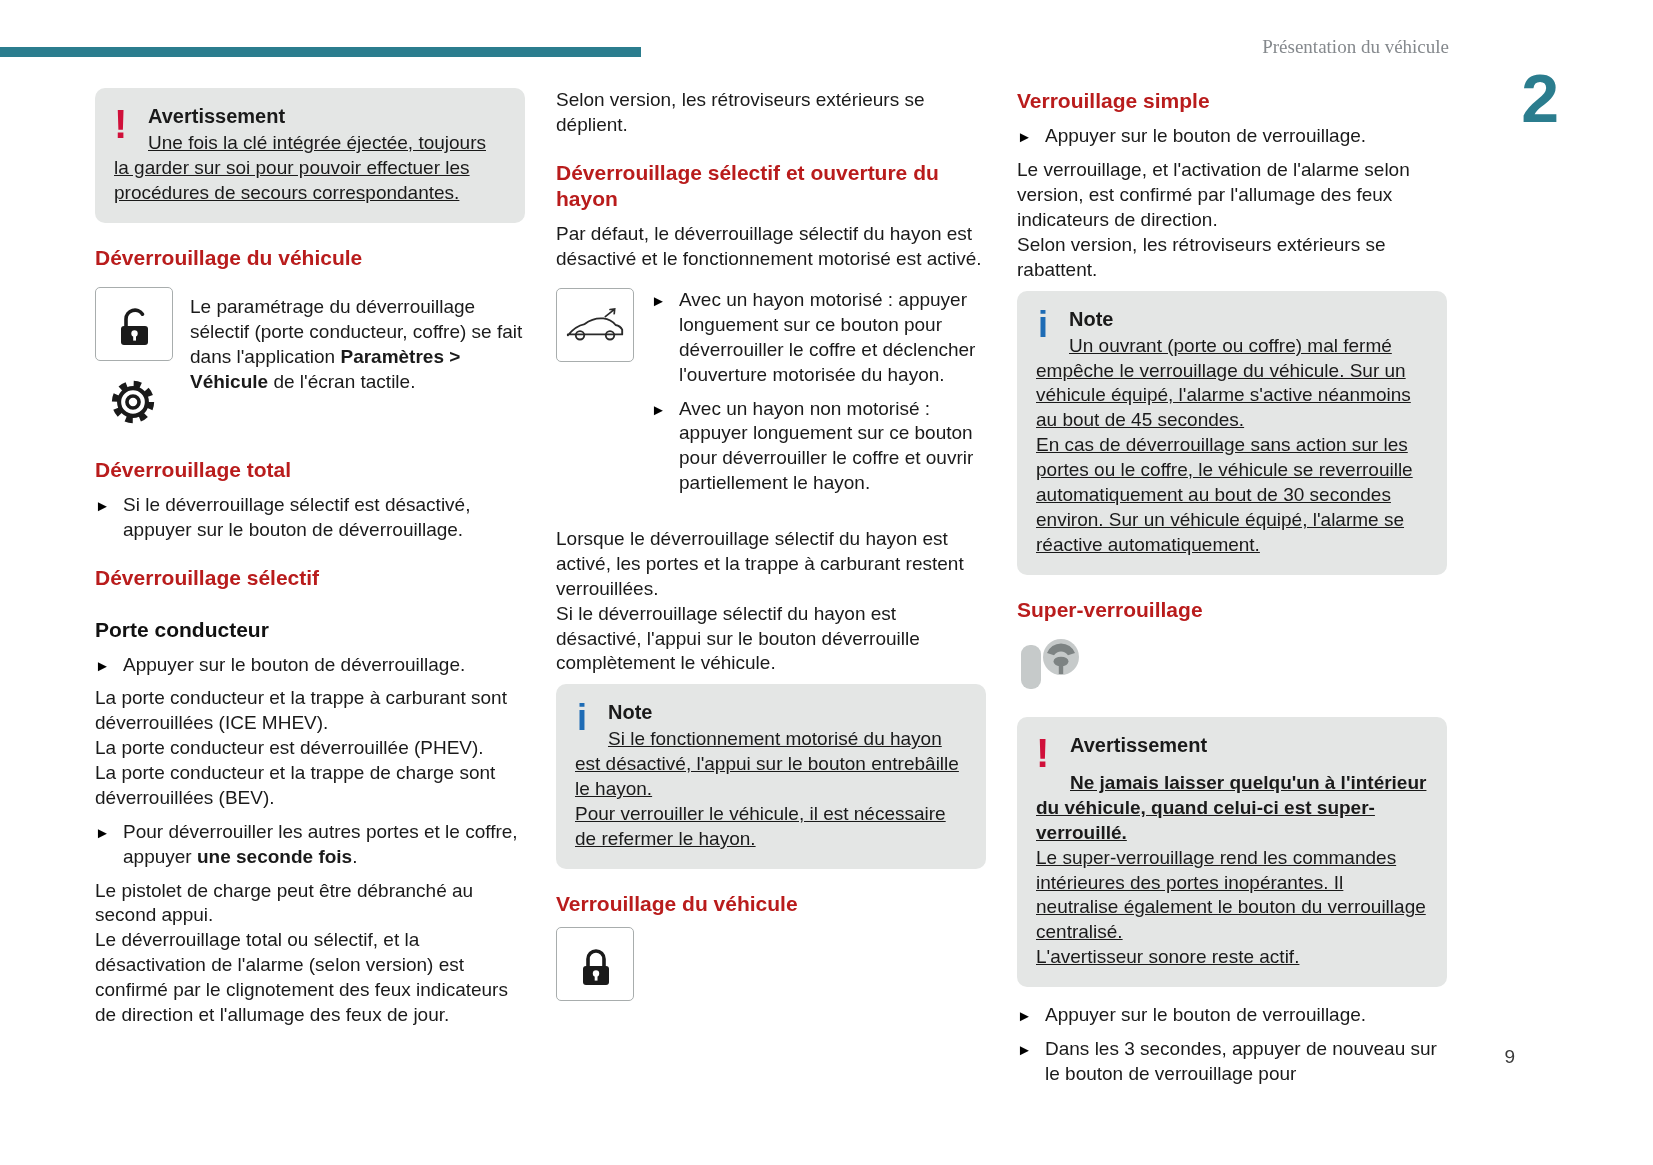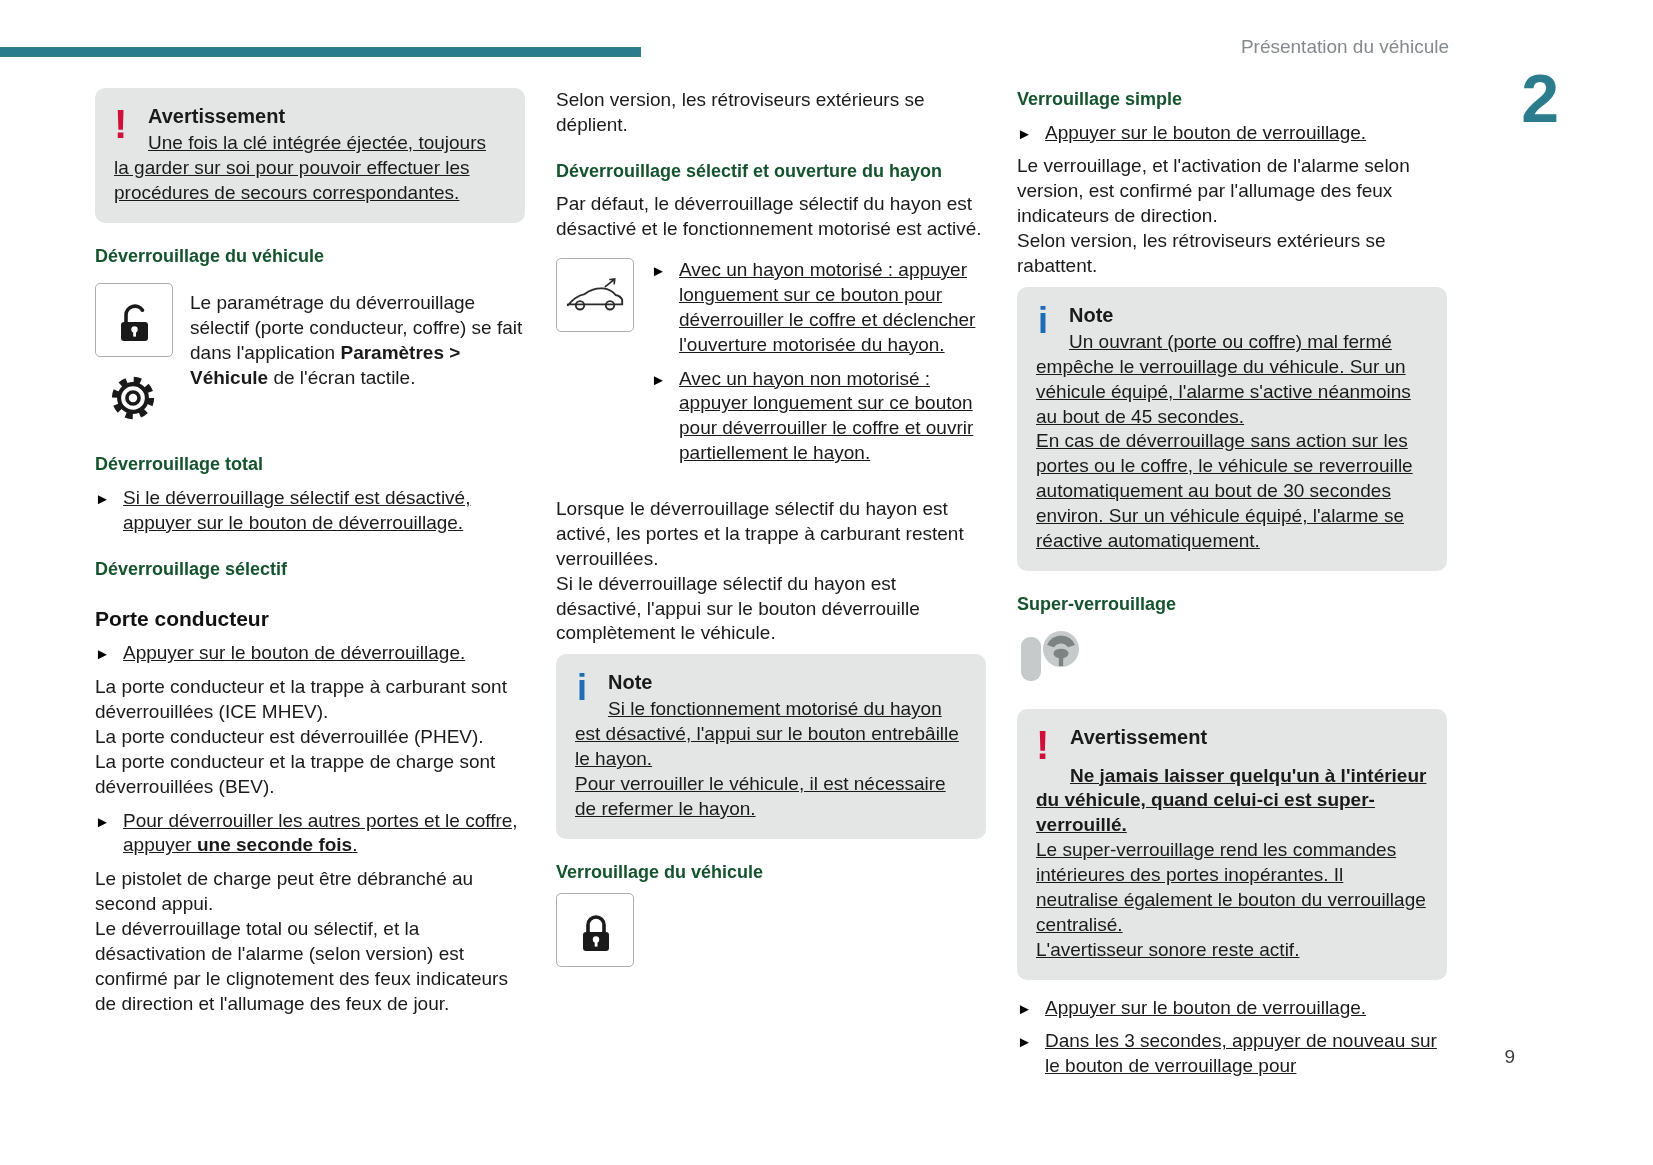--- a/index.html
+++ b/index.html
@@ -3,38 +3,38 @@
 <meta charset="utf-8">
 <style>
   :root{
     --accent:#2b7d8e; --warning-red:#d0103a; --note-blue:#1e6cb5;
     --box-gray:#e4e6e5; --text:#1a1a1a; --header-gray:#85898d;
   }
   html,body{margin:0;padding:0;}
   body{font-family:"Liberation Sans",sans-serif;background:#fff;}
   #page{position:relative;width:1653px;height:1165px;background:#fff;overflow:hidden;color:var(--text);}
   .topbar{position:absolute;left:0;top:47px;width:641px;height:10px;background:var(--accent);}
-  .header-title{position:absolute;top:36px;right:204px;font-size:19px;color:var(--header-gray);}
+  .header-title{position:absolute;top:36px;right:204px;font-size:19px;color:var(--header-gray);font-family:Liberation Serif, serif;}
   .chapter-num{position:absolute;top:64px;right:94px;font-size:68px;line-height:1;font-weight:bold;color:var(--accent);}
   .page-number{position:absolute;top:1046px;right:138px;font-size:19px;color:#3a3a3a;}
   .columns{position:absolute;left:95px;top:88px;width:1352px;display:flex;gap:31px;}
   .col{width:430px;font-size:19px;line-height:1.31;}
   .col > :first-child{margin-top:0;}
-  h2.h{font-size:18px;line-height:1.25;margin:22px 0 10px;color:#14532d;}
+  h2.h{font-size:21px;line-height:1.25;margin:22px 0 10px;color:#b91c1c;}
   h3.sh{font-size:21px;line-height:1.25;margin:26px 0 8px;color:#111;}
   p.pt{margin:8px 0;white-space:pre-line;}
   .box{background:var(--box-gray);border-radius:10px;padding:15px 19px 17px;margin:2px 0 16px;overflow:hidden;}
   .box-title{font-weight:bold;font-size:20px;margin-bottom:2px;}
   .box-body{white-space:pre-line;text-decoration:underline;}
   .box-body.bold-para{font-weight:bold;margin-top:13px;}
   .warn-icon{float:left;width:24px;margin:1px 10px 2px 0;font-size:40px;line-height:40px;font-weight:800;color:var(--warning-red);}
   .note-icon{float:left;width:18px;margin:1px 13px 2px 2px;font-size:36px;line-height:36px;font-weight:800;color:var(--note-blue);}
   .bullet{display:flex;margin:9px 0;}
   .bullet .tri{flex:0 0 28px;font-size:15px;padding-top:3px;color:#000;}
-  .bullet .bt{flex:1;text-decoration:underline;}
+  .bullet .bt{flex:1;}
   .icon-text-row{display:flex;gap:17px;margin:16px 0 22px;align-items:flex-start;}
   .icon-box{flex:0 0 auto;width:76px;height:72px;border:1.5px solid #a8adad;border-radius:5px;background:#fff;display:flex;align-items:center;justify-content:center;}
   .gear-wrap{width:76px;height:66px;display:flex;align-items:center;justify-content:center;margin-top:8px;}
   .bullets-col{flex:1;}
   .bullets-col .bullet:first-child{margin-top:0;}
   .superlock{margin:6px 0 22px;height:62px;}
   .standalone-icon{margin:10px 0 0;}
   b{font-weight:bold;}
 </style>
 </head>

